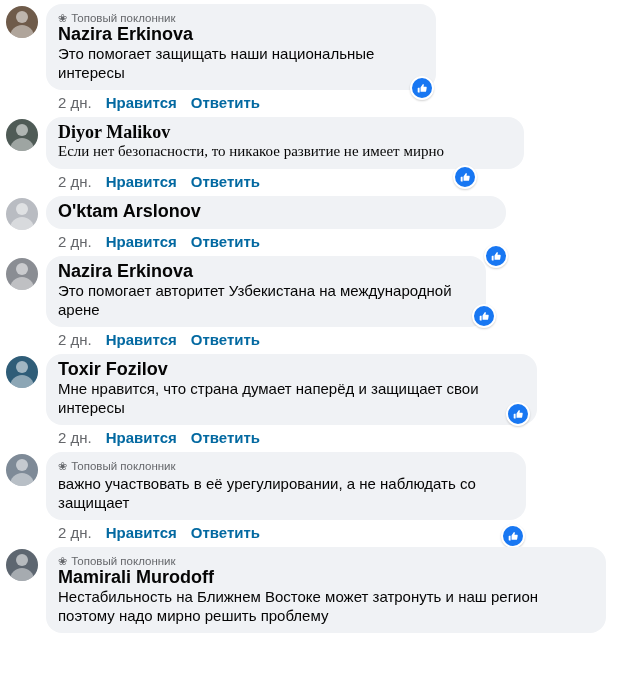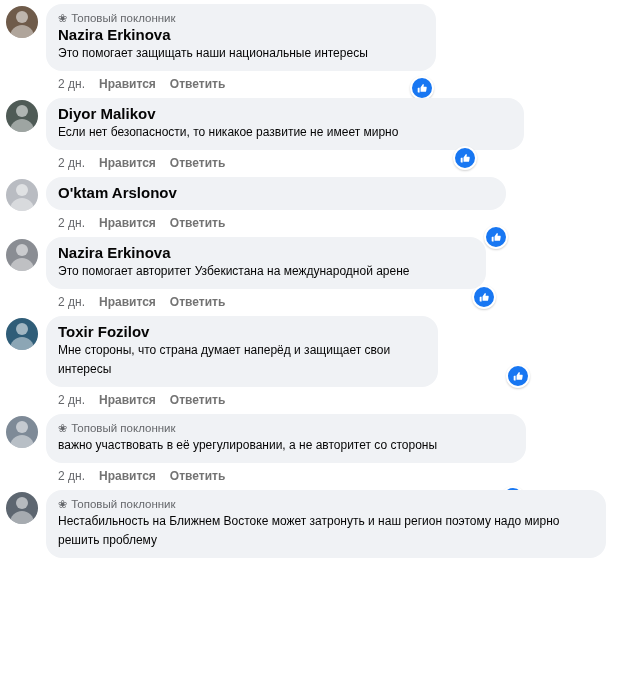--- a/index.html
+++ b/index.html
@@ -78,45 +78,45 @@
     margin-bottom: 1px;
     line-height: 14px;
   }
   .top-fan .badge-icon {
     margin-right: 4px;
     font-size: 11px;
     color: #65676b;
     line-height: 1;
   }
   .name {
-    font-size: 15px;
+    font-size: 18px;
     font-weight: bold;
     color: #050505;
     line-height: 17px;
     margin-bottom: 1px;
   }
   .text {
-    font-size: 12px;
+    font-size: 15px;
     color: #050505;
     line-height: 19px;
     white-space: pre-wrap;
     word-wrap: break-word;
   }
   .meta {
     display: flex;
     align-items: center;
     gap: 14px;
     padding: 5px 0 0 12px;
-    font-size: 12px;
+    font-size: 15px;
     color: #65676b;
     line-height: 16px;
   }
   .meta .act {
     font-weight: bold;
-    color: #737373;
+    color: #0369a1;
     cursor: pointer;
   }
   .meta .time {
     color: #65676b;
   }
   .like-pill {
     position: absolute;
     width: 20px;
     height: 20px;
     border-radius: 50%;
@@ -175,21 +175,21 @@
         </svg>
       </div>
     </div>
     <div class="comment-wrap">
       <div class="comment">
         <div class="avatar a1">
           <div class="head"></div>
           <div class="body"></div>
         </div>
         <div class="col">
-          <div class="bubble" style="width: 478px;">
+          <div class="bubble" style="width: 478px; font-family: Liberation Serif, serif;">
             <div class="name">Diyor Malikov</div>
             <div class="text">Если нет безопасности, то никакое развитие не имеет мирно</div>
           </div>
           <div class="meta">
             <span class="time">2 дн.</span>
             <span class="act">Нравится</span>
             <span class="act">Ответить</span>
           </div>
         </div>
       </div>
@@ -246,23 +246,23 @@
         </svg>
       </div>
     </div>
     <div class="comment-wrap">
       <div class="comment">
         <div class="avatar a4">
           <div class="head"></div>
           <div class="body"></div>
         </div>
         <div class="col">
-          <div class="bubble" style="width: 392px;">
+          <div class="bubble" style="width: 491px;">
             <div class="name">Toxir Fozilov</div>
-            <div class="text">Мне стороны, что страна думает наперёд и защищает свои интересы</div>
+            <div class="text">Мне нравится, что страна думает наперёд и защищает свои интересы</div>
           </div>
           <div class="meta">
             <span class="time">2 дн.</span>
             <span class="act">Нравится</span>
             <span class="act">Ответить</span>
           </div>
         </div>
       </div>
       <div class="like-pill" style="left: 506px; top: 48px;">
         <svg viewBox="0 0 24 24" aria-hidden="true">
@@ -275,21 +275,21 @@
         <div class="avatar a5">
           <div class="head"></div>
           <div class="body"></div>
         </div>
         <div class="col">
           <div class="bubble" style="width: 480px;">
             <div class="top-fan">
               <span class="badge-icon">❀</span>
               <span>Топовый поклонник</span>
             </div>
-            <div class="text">важно участвовать в её урегулировании, а не авторитет со стороны</div>
+            <div class="text">важно участвовать в её урегулировании, а не наблюдать со защищает</div>
           </div>
           <div class="meta">
             <span class="time">2 дн.</span>
             <span class="act">Нравится</span>
             <span class="act">Ответить</span>
           </div>
         </div>
       </div>
       <div class="like-pill" style="left: 501px; top: 72px;">
         <svg viewBox="0 0 24 24" aria-hidden="true">
@@ -302,18 +302,19 @@
         <div class="avatar a6">
           <div class="head"></div>
           <div class="body"></div>
         </div>
         <div class="col">
           <div class="bubble" style="width: 565px;">
             <div class="top-fan">
               <span class="badge-icon">❀</span>
               <span>Топовый поклонник</span>
             </div>
+            <div class="name">Mamirali Murodoff</div>
             <div class="text">Нестабильность на Ближнем Востоке может затронуть и наш регион поэтому надо мирно решить проблему</div>
           </div>
         </div>
       </div>
     </div>
   </div>
 
 </body></html>

